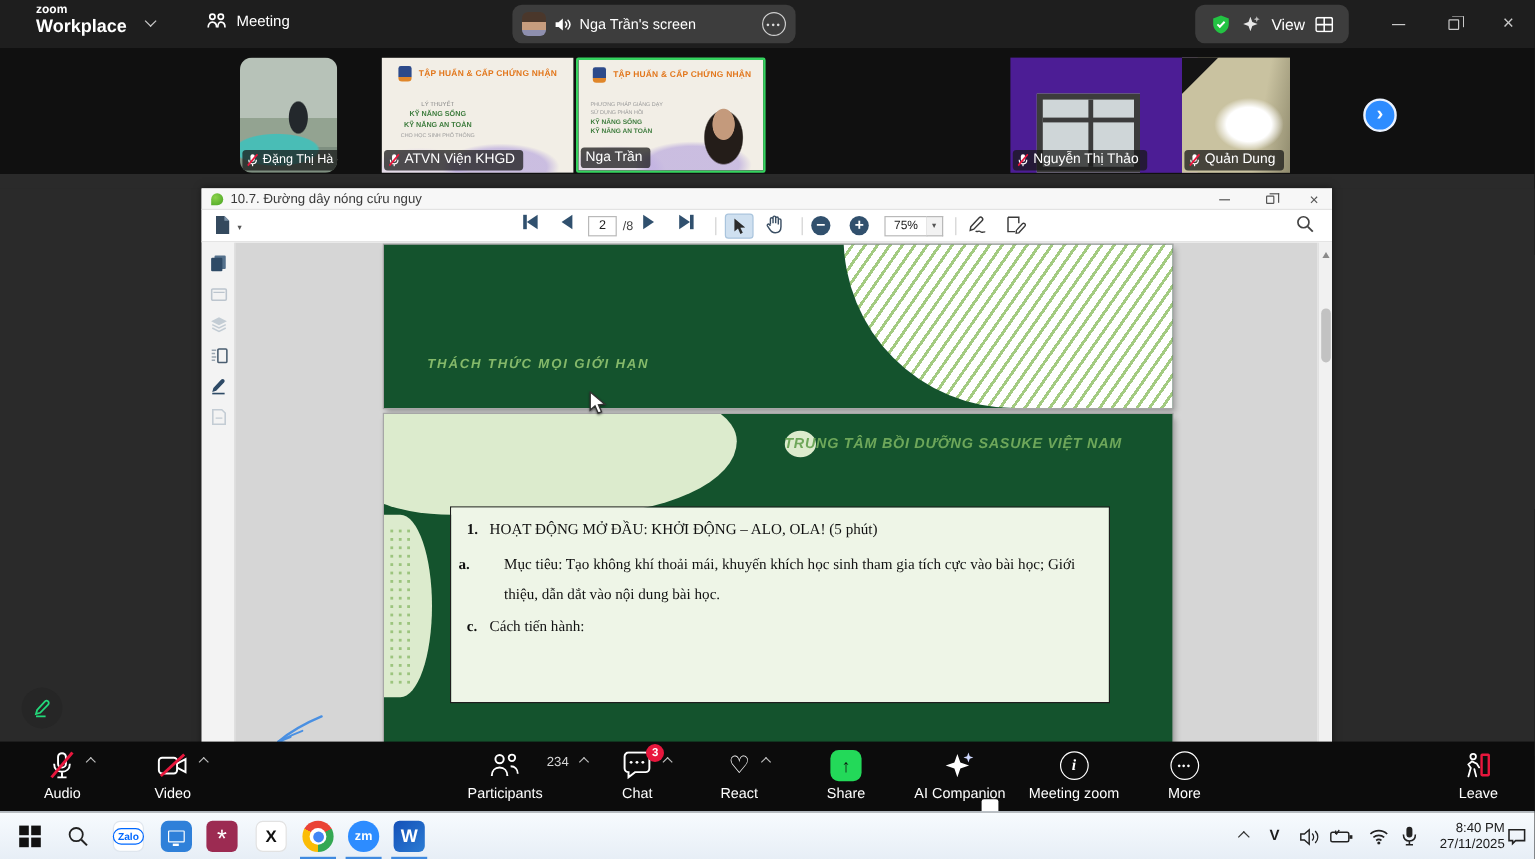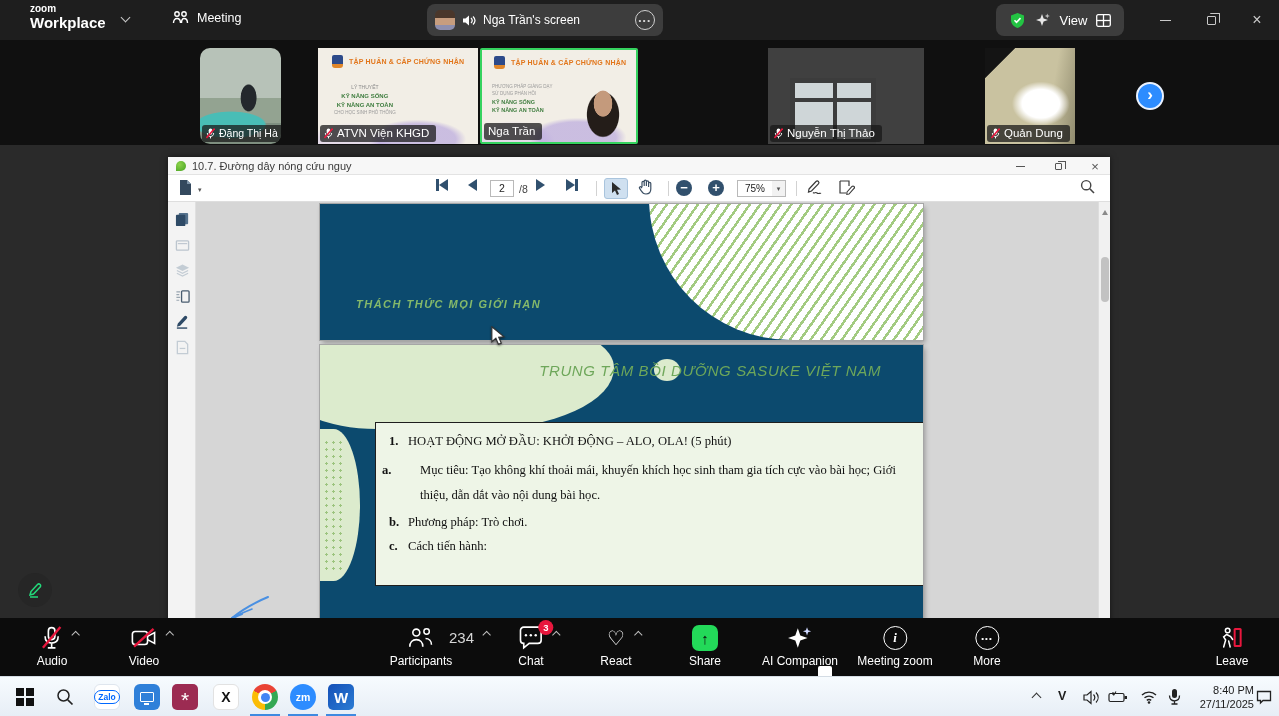--- a/index.html
+++ b/index.html
@@ -43,21 +43,21 @@
   .t1{left:200px;width:81px;border-radius:10px;background:
       radial-gradient(ellipse 58px 22px at 38% 80%,#49bdb6 0 58%,transparent 62%),
       radial-gradient(ellipse 13px 22px at 60% 52%,#23282c 0 58%,transparent 64%),
       linear-gradient(#b7c2b8 0 52%,#93a391 52% 78%,#7e8f80 78%)}
   .t2{left:318px;width:160px}
   .t3{left:480px;width:158px;border:2px solid #35d35f;border-radius:2px}
   .t3 .head{position:absolute;left:58%;top:26%;width:64px;height:78px;background:
       radial-gradient(ellipse 15px 21px at 50% 38%,#c49a7c 0 60%,transparent 64%),
       radial-gradient(ellipse 26px 36px at 50% 52%,#241d19 0 60%,transparent 64%)}
   .t4{left:658px;width:122px;background:linear-gradient(118deg,#cdc1a4 0 34%,#efedea 35%)}
-  .t5{left:768px;width:156px;background:#404040}
+  .t5{left:842px;width:156px;background:#4c1d95}
   .t5 .window{position:absolute;left:22px;top:30px;width:86px;height:66px;border:5px solid #3c3c3c;background:#cfd6d8}
   .t5 .window::before{content:"";position:absolute;left:50%;top:0;width:4px;height:100%;background:#3c3c3c}
   .t5 .window::after{content:"";position:absolute;left:0;top:26%;width:100%;height:4px;background:#3c3c3c}
   .t6{left:985px;width:90px;background:
       radial-gradient(ellipse 34px 26px at 62% 58%,#ffffff 0 55%,rgba(255,255,255,.35) 75%,transparent 85%),
       linear-gradient(135deg,#141414 0 16%,transparent 16.5%),
       linear-gradient(100deg,#c9c2a0 0 70%,#8f8a6d 100%)}
   .nextbtn{position:absolute;left:1136px;top:42px;width:28px;height:28px;border-radius:50%;background:#2d8cff;border:2px solid #eaf2ff;color:#fff;font-size:17px;font-weight:bold;display:flex;align-items:center;justify-content:center;line-height:0;padding-bottom:2px}
 
   
@@ -86,32 +86,32 @@
   .zoomcaret{position:absolute;left:604px;top:5px;width:14px;height:17px;border:1px solid #b9b9b9;border-left:none;font-size:7px;color:#555;text-align:center;line-height:16px;background:#f2f2f2}
 
   .pbody{position:absolute;left:0;top:45px;width:942px;height:427px;overflow:hidden}
   .psidebar{position:absolute;left:0;top:0;width:28px;height:100%;background:#f3f3f3;border-right:1px solid #e0e0e0}
   .sico{position:absolute;left:7px;width:15px;height:15px}
   .pcanvas{position:absolute;left:28px;top:0;width:902px;height:100%;background:#d6d6d6}
   .pscroll{position:absolute;right:0;top:0;width:12px;height:100%;background:#f1f1f1;border-left:1px solid #ddd}
   .pscroll .thumbbar{position:absolute;left:2px;top:55px;width:8px;height:45px;background:#c2c2c2;border-radius:4px}
   .pscroll .uparr{position:absolute;left:3px;top:5px;width:0;height:0;border:3px solid transparent;border-bottom:5px solid #8a8a8a}
 
-  .page{position:absolute;left:124px;width:603px;background:#0c4a6e;box-shadow:0 0 0 1px #a6a6a6,2px 3px 5px rgba(0,0,0,.3);overflow:hidden}
+  .page{position:absolute;left:124px;width:657px;background:#14532d;box-shadow:0 0 0 1px #a6a6a6,2px 3px 5px rgba(0,0,0,.3);overflow:hidden}
   .page1{top:2px;height:136px}
   .stripeblob{position:absolute;right:-4px;top:-6px;width:278px;height:142px;border-radius:0 0 0 150px/0 0 0 150px;
     background:repeating-linear-gradient(125deg,#a3cb81 0 2.5px,#ffffff 2.5px 8.5px)}
   .p1footer{position:absolute;left:36px;top:94px;font-style:italic;font-weight:bold;font-size:11px;letter-spacing:1.5px;color:#85b96a}
   .page2{top:143px;height:420px}
   .blob-a{position:absolute;left:-36px;top:-14px;width:330px;height:98px;background:#dcebcd;border-radius:0 30% 65% 45%/0 60% 100% 70%}
   .blob-dot{position:absolute;left:334px;top:14px;width:26px;height:22px;background:#dcebcd;border-radius:50%}
   .ring{position:absolute;border:1.5px solid #cfe2ba;border-radius:50%}
   .blob-left{position:absolute;left:-8px;top:84px;width:48px;height:152px;background:#dcebcd;border-radius:0 55% 55% 0/0 50% 50% 0}
   .dotgrid{position:absolute;left:3px;top:94px;width:22px;height:132px;background:radial-gradient(#9cc47e 1.1px,transparent 1.3px);background-size:7px 7px}
-  .p2header{position:absolute;right:42px;top:17px;font-style:italic;font-weight:normal;font-size:15px;letter-spacing:.6px;color:#6ea75a}
+  .p2header{position:absolute;right:42px;top:17px;font-style:italic;font-weight:bold;font-size:12px;letter-spacing:.6px;color:#6ea75a}
 
   .dtable{position:absolute;left:55px;top:77px;width:550px;border:1.5px solid #1e1e1e;font-family:"Liberation Serif",serif;color:#111}
   .dthead{display:flex;background:#b7d8a4;border-bottom:1.5px solid #1e1e1e}
   .dth1{width:400px;display:flex;align-items:center;justify-content:center;font-weight:bold;font-size:13px;height:47px}
   .dth2{width:150px;border-left:1.5px solid #1e1e1e;display:flex;flex-direction:column;align-items:center;justify-content:center;font-weight:bold;font-size:13px;line-height:21px}
   .dtbody{background:#eef5e7;min-height:162px;padding:11px 13px 0 13px;font-size:12.6px}
   .dtbody p{margin-bottom:9px}
   .dtbody .num{display:inline-block;width:19px;font-weight:bold}
   .dtbody .hang{padding-left:31px;text-indent:-19px;line-height:25px;margin-bottom:7px}
   .b{font-weight:normal}
@@ -120,21 +120,21 @@
   .bluearrow{position:absolute;left:226px;top:437px}
   .cursor{position:absolute;left:490px;top:169px;filter:drop-shadow(0 1px 1px rgba(0,0,0,.5))}
 
   
   .zbar{position:absolute;left:0;top:618px;width:1279px;height:58px;background:#0c0c0c}
   .zg{position:absolute;top:7px;transform:translateX(-50%);display:flex;flex-direction:column;align-items:center;color:#fff}
   .zg .lab{font-size:12px;margin-top:3px;white-space:nowrap}
   .zg .irow{position:relative;height:26px;display:flex;align-items:center}
   .zchev{position:absolute;right:-16px;top:7px;width:6px;height:6px;border-right:1.5px solid #bfbfbf;border-bottom:1.5px solid #bfbfbf;transform:rotate(-135deg)}
   .badge{position:absolute;right:-10px;top:-5px;width:15px;height:15px;border-radius:50%;background:#e8173d;color:#fff;font-size:9.5px;font-weight:bold;display:flex;align-items:center;justify-content:center}
-  .pcount{position:absolute;right:-40px;top:4px;font-size:15px;color:#d6d6d6}
+  .pcount{position:absolute;right:-40px;top:4px;font-size:11px;color:#d6d6d6}
   .sharebox{width:26px;height:26px;border-radius:7px;background:#23d959;color:#0b0b0b;font-size:15px;font-weight:bold;display:flex;align-items:center;justify-content:center}
   .ringicon{width:24px;height:24px;border:1.7px solid #fff;border-radius:50%;display:flex;align-items:center;justify-content:center;color:#fff}
   .heart{font-size:20px;line-height:1;color:#fff}
   .notch{position:absolute;left:818px;top:48px;width:14px;height:10px;background:#fff;border-radius:2px 2px 0 0}
 
   
   .taskbar{position:absolute;left:0;top:676px;width:1279px;height:40px;background:linear-gradient(#f7fbfe,#e7eef6);border-top:1px solid #d4dce4}
   .tbi{position:absolute;top:7px;width:26px;height:26px;display:flex;align-items:center;justify-content:center}
   .winlogo{display:grid;grid-template-columns:8px 8px;grid-template-rows:8px 8px;gap:1.5px}
   .winlogo i{background:#111}
@@ -429,21 +429,20 @@
             <div class="blob-a"></div>
             <div class="blob-dot"></div>
             <div class="blob-left"></div>
             <div class="dotgrid"></div>
             <div class="p2header">TRUNG TÂM BỒI DƯỠNG SASUKE VIỆT NAM</div>
 
             <div class="dtable">
               <div class="dtbody">
                 <p><span class="num">1.</span><span class="b">HOẠT ĐỘNG MỞ ĐẦU: KHỞI ĐỘNG – ALO, OLA! (5 phút)</span></p>
                 <p class="hang"><span class="num b">a.</span><span class="b">Mục tiêu:</span><span> Tạo không khí thoải mái, khuyến khích học sinh tham gia tích cực vào bài học; Giới thiệu, dẫn dắt vào nội dung bài học.</span></p>
-                <p><span class="num b">b.</span><span class="b">Phương pháp:</span><span> Trò chơi.</span></p>
                 <p><span class="num b">c.</span><span class="b">Cách tiến hành:</span></p>
               </div>
             </div>
           </div>
         </div>
 
         <div class="pscroll">
           <div class="uparr"></div>
           <div class="thumbbar"></div>
         </div>

